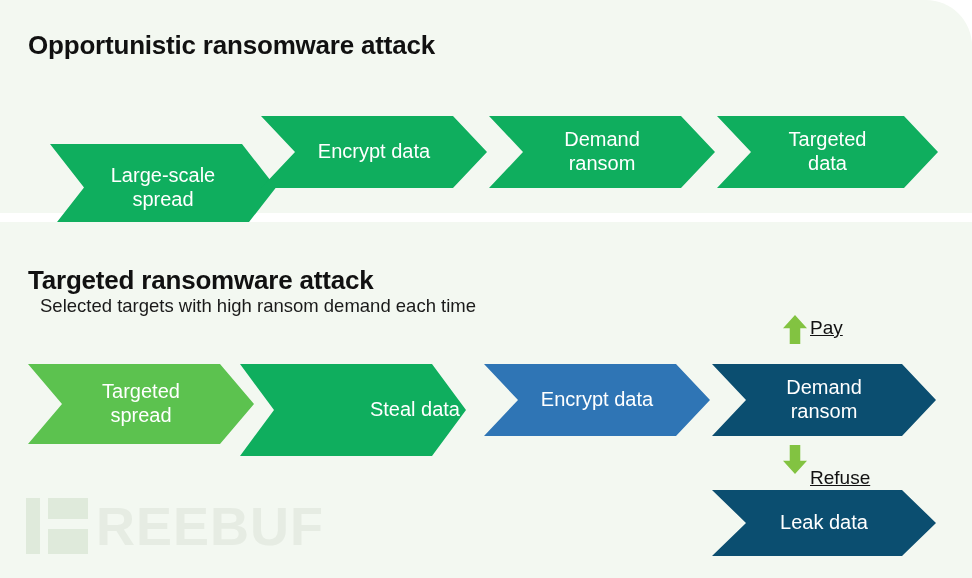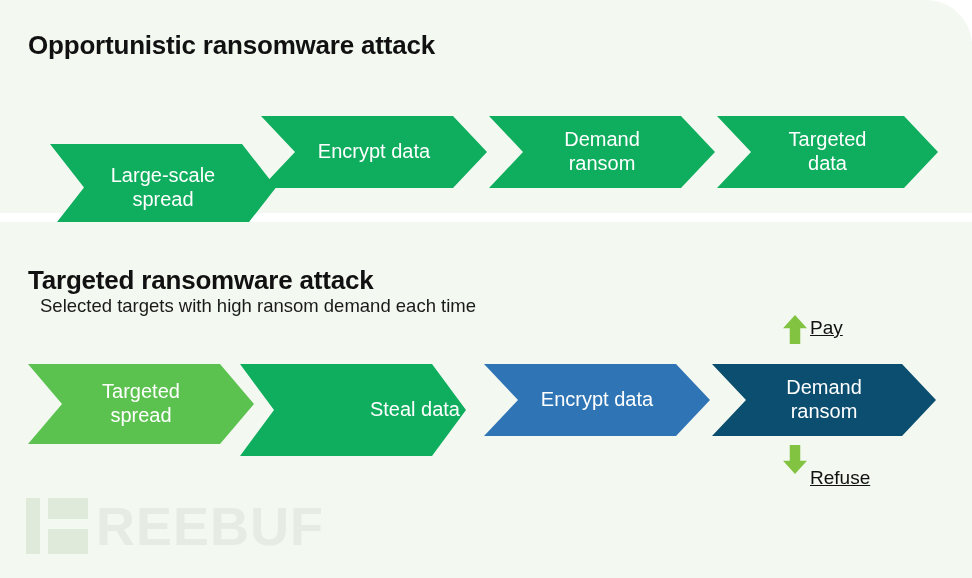--- a/index.html
+++ b/index.html
@@ -163,20 +163,25 @@
   <div class="chev c-navy t20" style="left:712px;top:364px;width:224px;height:72px;">
     <div>
       <span>Demand</span>
       <span>ransom</span>
     </div>
   </div>
 
   <div class="arrow-down" style="left:783px;top:445px;width:24px;height:29px;"></div>
   <div class="arrow-label" style="left:810px;top:443px;margin-top:24px;">Refuse</div>
 
+  <div class="chev c-navy t20" style="left:712px;top:490px;width:224px;height:66px;">
+    <div>
+      <span>Leak data</span>
+    </div>
+  </div>
 
   <div id="watermark">
     <div id="wm-mark">
       <div class="bar b1"></div>
       <div class="bar b2"></div>
       <div class="bar b3"></div>
     </div>
     <div id="wm-text">REEBUF</div>
   </div>
 

